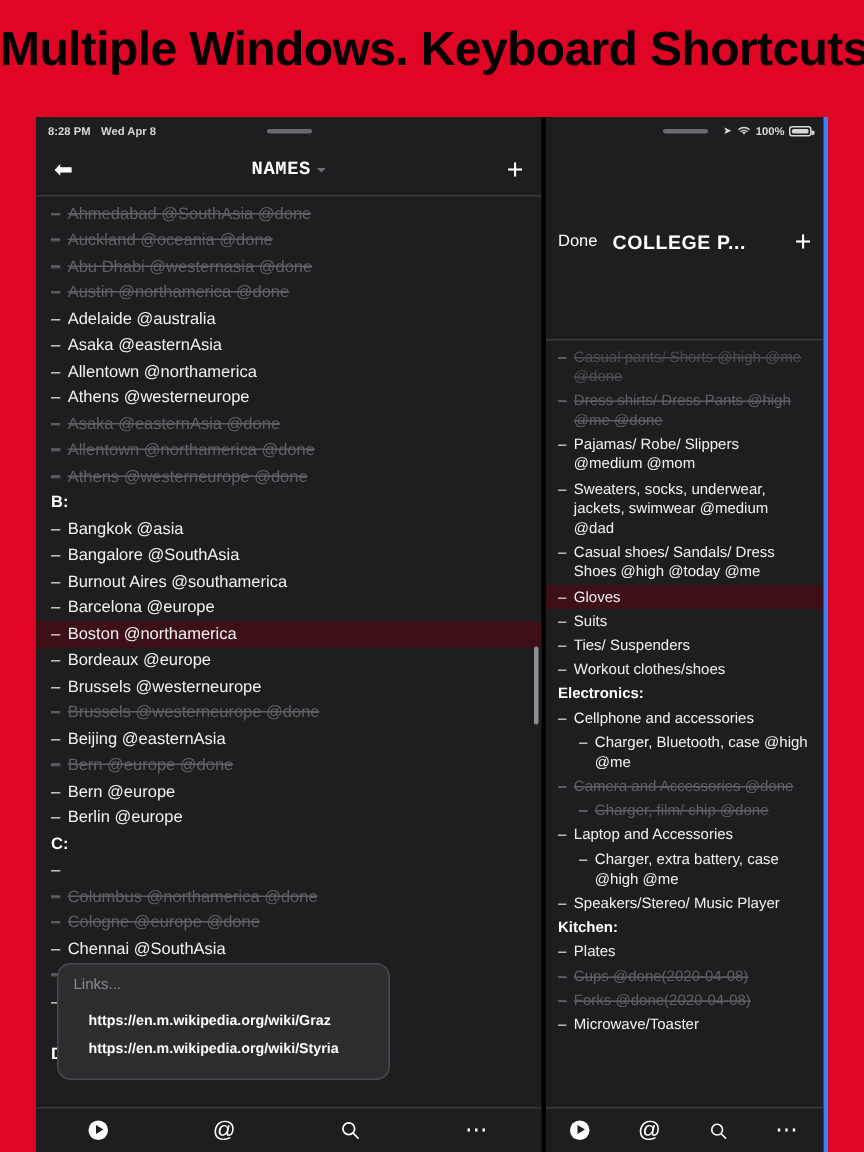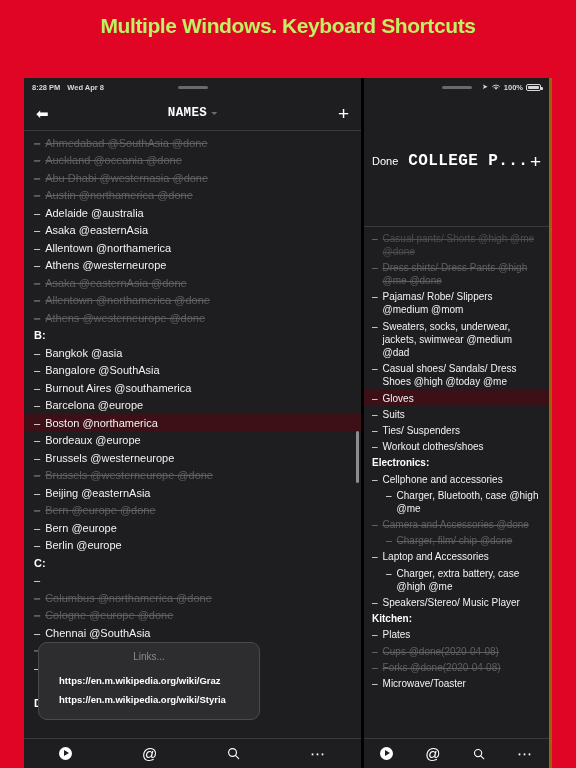--- a/index.html
+++ b/index.html
@@ -8,33 +8,33 @@
     overflow: hidden;
     font-family: "Liberation Sans", sans-serif;
   }
   body { background: #E00425; position: relative; }
 
   
   .headline {
     position: absolute;
     top: 14px; left: 0; right: 0;
     text-align: center;
-    color: #bef264;
-    font-size: 21px;
+    color: #000000;
+    font-size: 32px;
     font-weight: bold;
     letter-spacing: -0.4px;
     white-space: nowrap;
   }
 
   
   .device {
     position: absolute;
     left: 24px; top: 78px;
     width: 528px; height: 690px;
-    background: #a16207;
+    background: #3b82f6;
     display: flex;
     overflow: hidden;
   }
   .pane {
     background: #1e1e20;
     height: 100%;
     display: flex;
     flex-direction: column;
     position: relative;
     overflow: hidden;
@@ -168,21 +168,20 @@
     background: #2d2d30;
     border: 1px solid #4a4a4e;
     border-radius: 9px;
     padding: 8px 10px 10px 10px;
     z-index: 5;
   }
   .popover-title {
     color: #8a8a8f;
     font-size: 10px;
     margin-bottom: 9px;
-    text-align: center;
   }
   .popover-link {
     color: #ffffff;
     font-size: 9.5px;
     font-weight: bold;
     padding: 4px 0 4px 10px;
   }
 
   
   .toolbar {
@@ -405,21 +404,21 @@
           <path d="M4.8 7.1 A4.6 4.6 0 0 1 11.2 7.1" stroke="#d8d8d8" stroke-width="1.3" fill="none" stroke-linecap="round"></path>
         </svg>
         <span style="font-weight:bold;">100%</span>
         <span class="batt"></span>
       </div>
     </div>
 
     <div class="navbar" style="padding:0 8px;">
       <div class="nav-left-group">
         <span class="nav-btn nav-done">Done</span>
-        <span class="nav-title" style="font-size:16px;font-family:Liberation Mono, monospace;">COLLEGE P...</span>
+        <span class="nav-title" style="font-size:13px;">COLLEGE P...</span>
       </div>
       <span class="nav-btn nav-plus">+</span>
     </div>
 
     <div class="listwrap">
       <div class="list" id="right-list">
           <div class="row done clipped-top">
             <span class="bullet">–</span>
             <span class="txt">Casual pants/ Shorts @high @me @done</span>
           </div>

